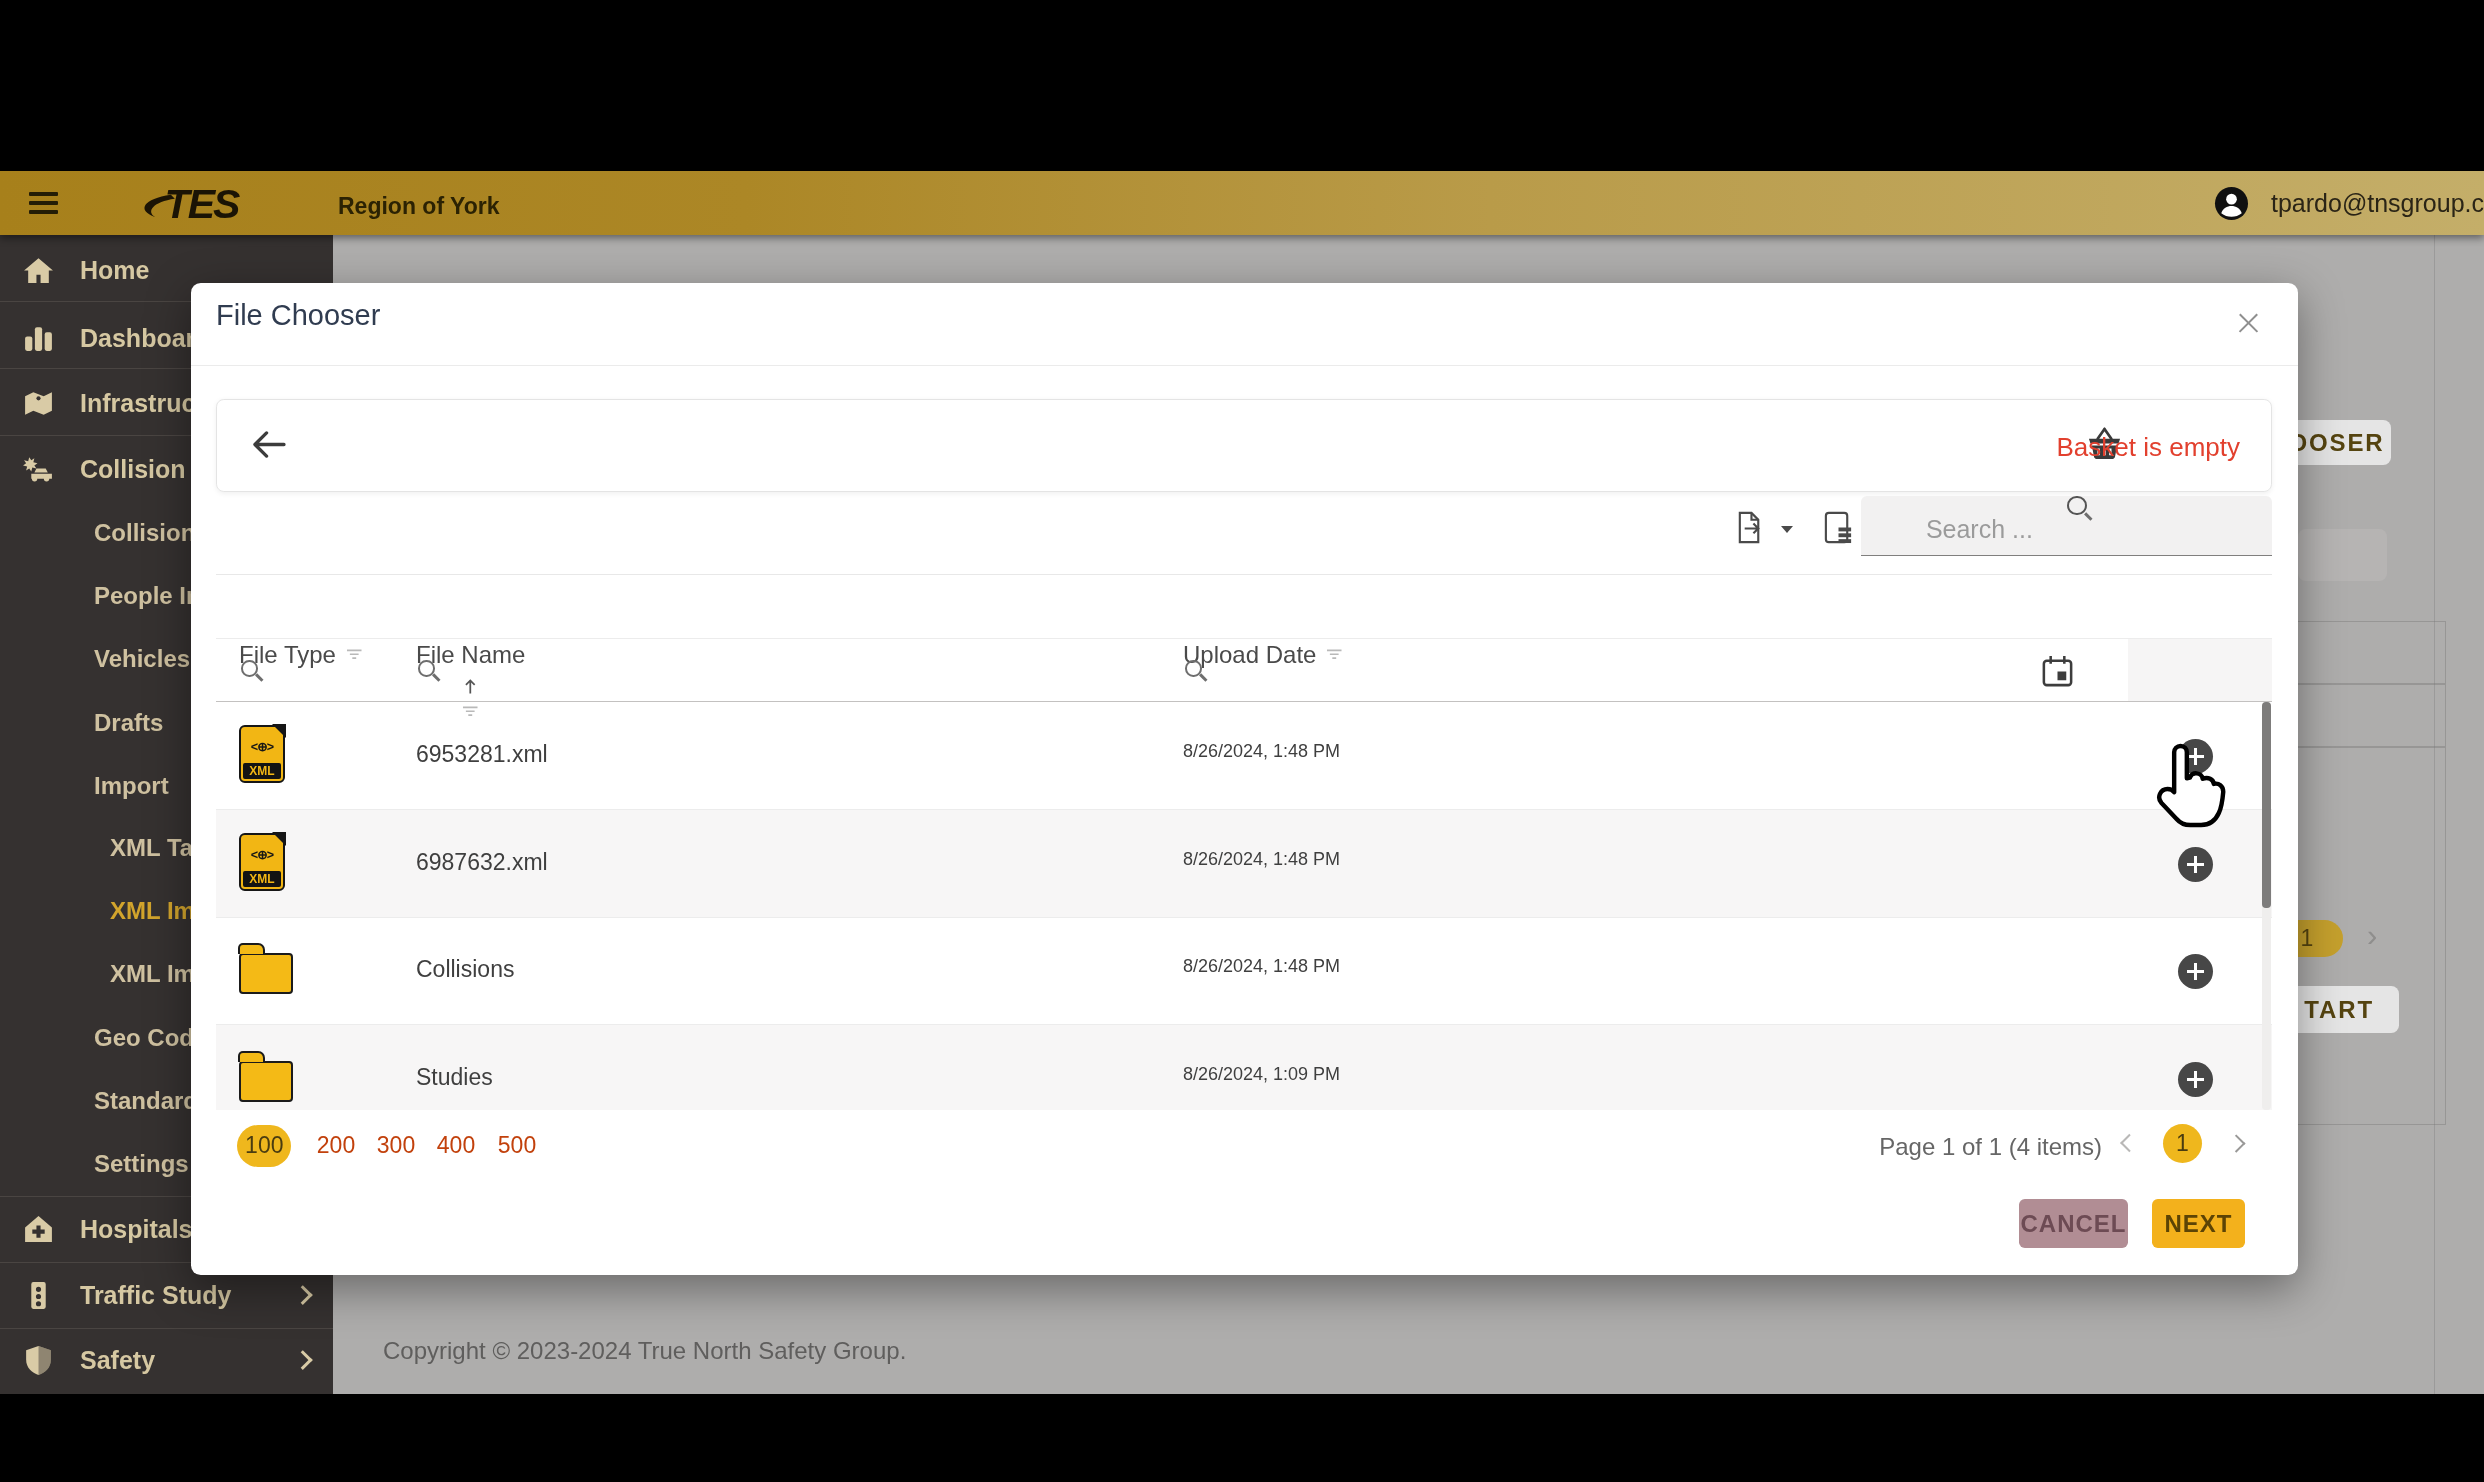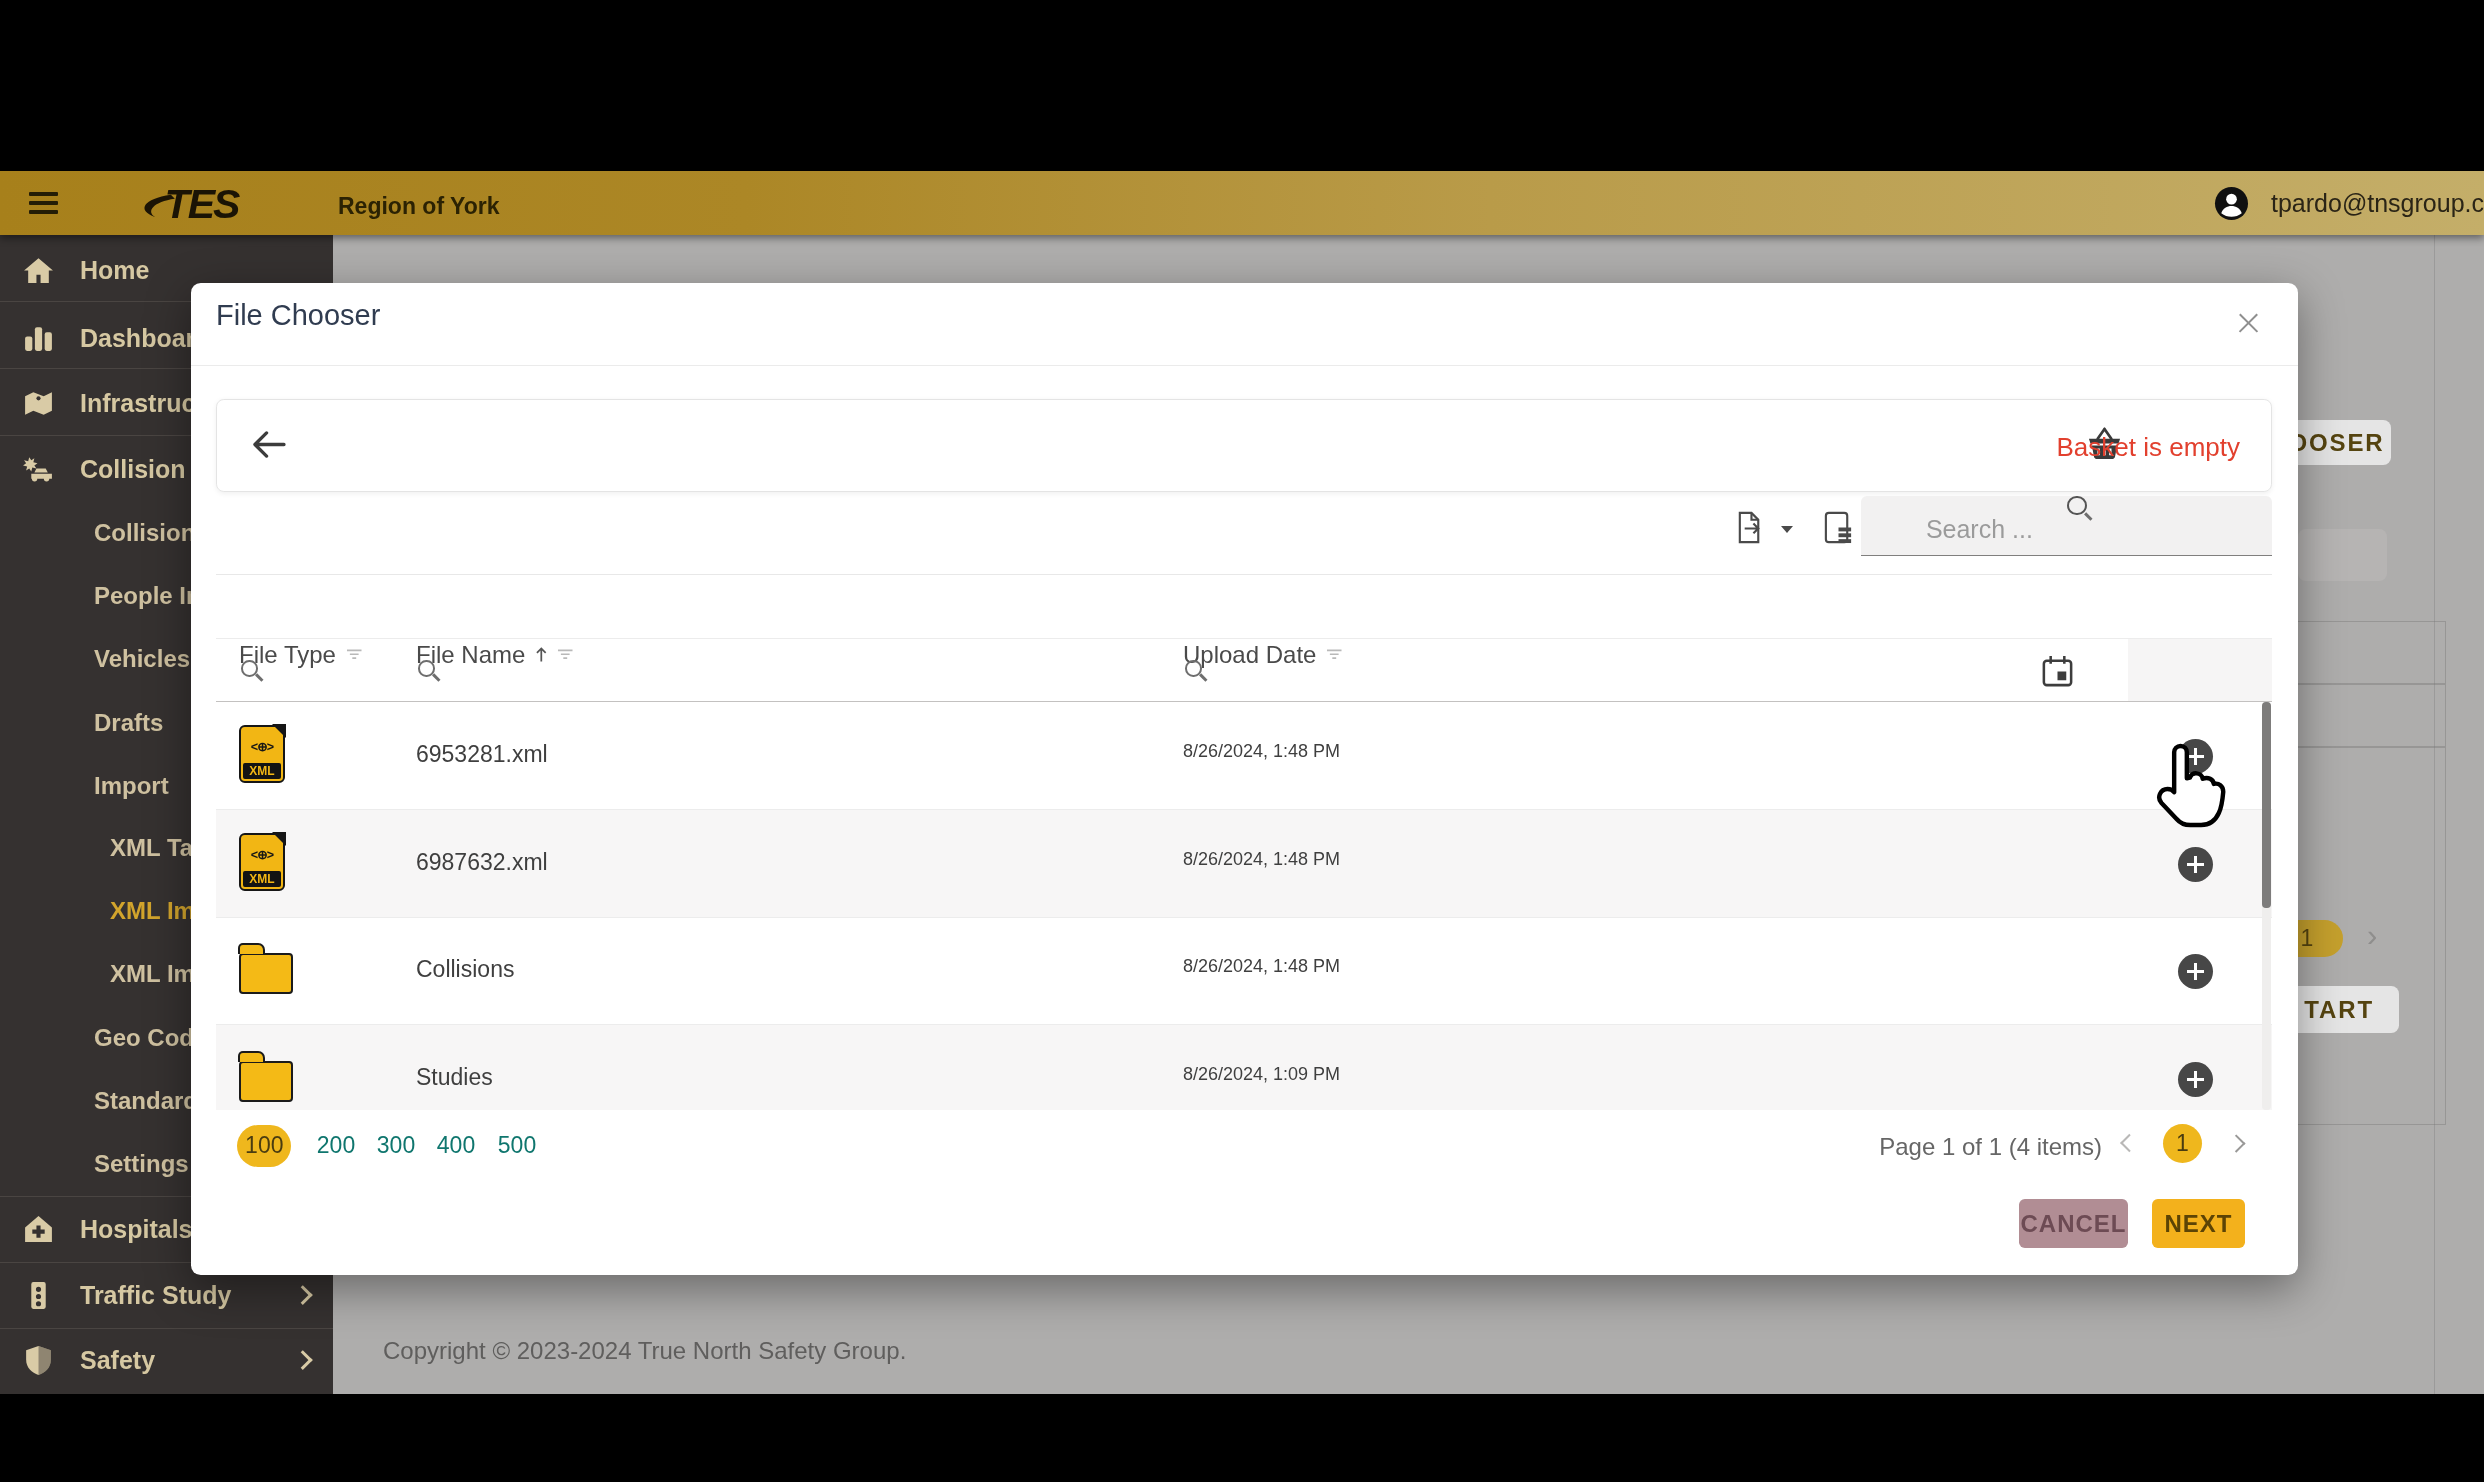--- a/index.html
+++ b/index.html
@@ -68,21 +68,21 @@
     border-bottom:1.9px solid #807f7e; border-radius:5.8px 5.8px 0 0; display:flex; align-items:center; padding-left:21.3px;flex-direction:column; }
   .search-box input { border:none; outline:none; background:transparent; font-size:25px; color:#444; margin-left:17.5px; width:320px;
     font-family:"Liberation Sans", sans-serif; }
   .search-box input::placeholder { color:#9b9b9b; }
   .mag { width:16.5px; height:16.5px; border:2.5px solid #6e6e6e; border-radius:50%; position:relative; flex:none; }
   .mag::after { content:''; position:absolute; width:8.7px; height:2.5px; background:#6e6e6e; transform:rotate(45deg); right:-7.8px; bottom:-3.9px; }
 
   
   .thead { position:absolute; left:25px; top:291px; width:2056px; height:64px; border-top:1px solid #e8e8e8; }
   .th { position:absolute; top:17.5px; font-size:24px; color:#4a4a4a; display:flex; align-items:center; gap:9.7px; cursor:pointer;margin-top:48px; }
-  .th-filetype { left:23px; } .th-filename { left:200px; } .th-upload { left:967px; } .th-actions { right:27px; }
+  .th-filetype { left:23px; } .th-filename { left:200px;flex-direction:column; } .th-upload { left:967px; } .th-actions { right:27px; }
   .filter-row { position:absolute; left:25px; top:355px; width:2056px; height:64px; border-top:1px solid #ececec; border-bottom:1.9px solid #c3c1c0; }
   .filter-actions-bg { position:absolute; right:0; top:0; width:144px; height:100%; background:#f6f5f5; }
   .f-mag1 { position:absolute; left:25px; top:21.3px; } .f-mag2 { position:absolute; left:202px; top:21.3px; } .f-mag3 { position:absolute; left:969px; top:21.3px; }
   .f-cal { position:absolute; left:1823px; top:13.6px; cursor:pointer; }
 
   .rows { position:absolute; left:25px; top:419px; width:2056px; height:408px; overflow:hidden; }
   .trow { position:absolute; left:0; width:2056px; height:108px; border-bottom:1px solid #ececec; cursor:pointer; }
   .trow.alt { background:#f7f6f6; }
   .cell-name { position:absolute; left:200px; top:39px; font-size:23px; color:#3f3f3f; }
   .cell-date { position:absolute; left:967px; top:39px; font-size:18px; color:#3f3f3f; }
@@ -99,21 +99,21 @@
   .folder-icon { position:relative; width:54px; height:41px; background:#f4ba16; border:2.9px solid #1b1b1b; border-radius:3.9px; margin-top:12.6px; }
   .folder-icon::before { content:''; position:absolute; top:-11.6px; left:-2.9px; width:23px; height:8.7px; background:#f4ba16;
     border:2.9px solid #1b1b1b; border-bottom:none; border-radius:4.9px 6.8px 0 0; }
 
   .vscroll-track { position:absolute; left:2071px; top:419px; width:8.7px; height:408px; background:#efeeed; border-radius:3.9px; }
   .vscroll-thumb { position:absolute; left:2071px; top:419px; width:8.7px; height:206px; background:#7d7c7b; border-radius:3.9px; cursor:pointer; }
 
   
   .pager { position:absolute; left:25px; top:827px; width:2056px; height:72px; }
   .size-pill { position:absolute; top:14.6px; width:54px; height:42px; border-radius:21.3px; display:flex; align-items:center; justify-content:center;
-    font-size:23px; color:#0f766e; cursor:pointer; }
+    font-size:23px; color:#c2410c; cursor:pointer; }
   .size-pill.selected { background:#efb71d; color:#4a3c10; }
   .pg-summary { position:absolute; right:170px; top:23px; font-size:24px; color:#666; }
   .pg-chevron { position:absolute; top:27px; width:12.6px; height:12.6px; border-right:2.9px solid #b9b8b7; border-top:2.9px solid #b9b8b7; cursor:pointer; }
   .pg-prev { right:136px; transform:rotate(-135deg); }
   .pg-next { right:29px; transform:rotate(45deg); border-color:#9a9998; }
   .pg-current { position:absolute; right:70px; top:13.6px; width:39px; height:39px; border-radius:50%; background:#efb71d; color:#4a3c10;
     font-size:23px; display:flex; align-items:center; justify-content:center; cursor:pointer; }
 
   
   .btn { position:absolute; top:916px; height:49px; border-radius:5.8px; font-size:24px; font-weight:bold; letter-spacing:1px;

